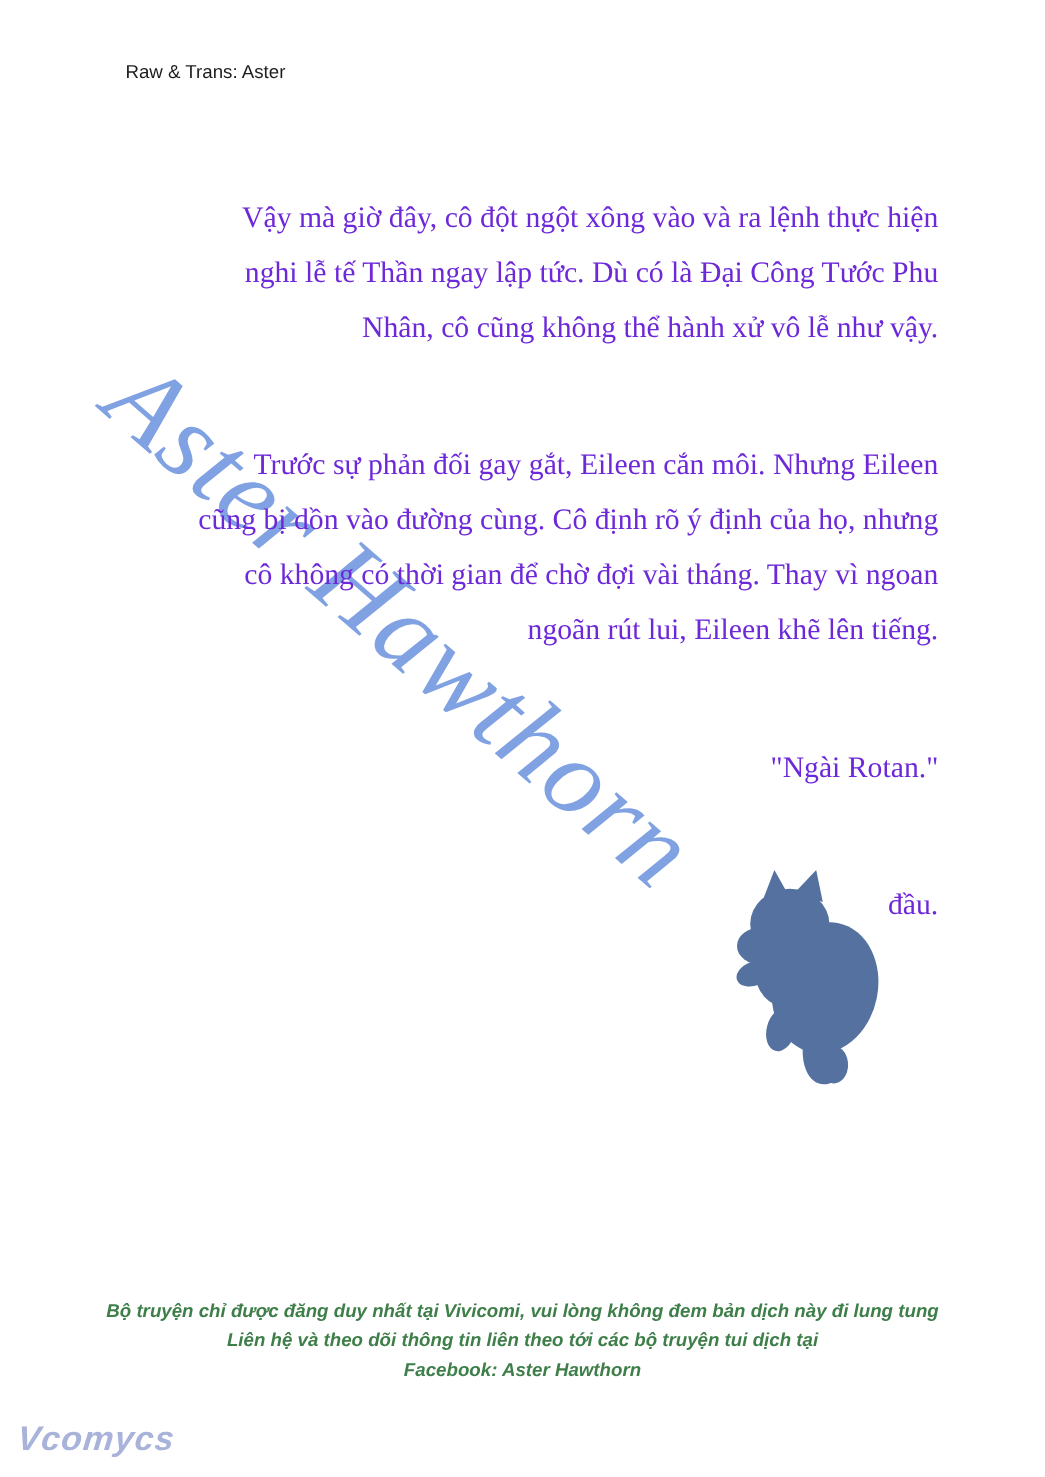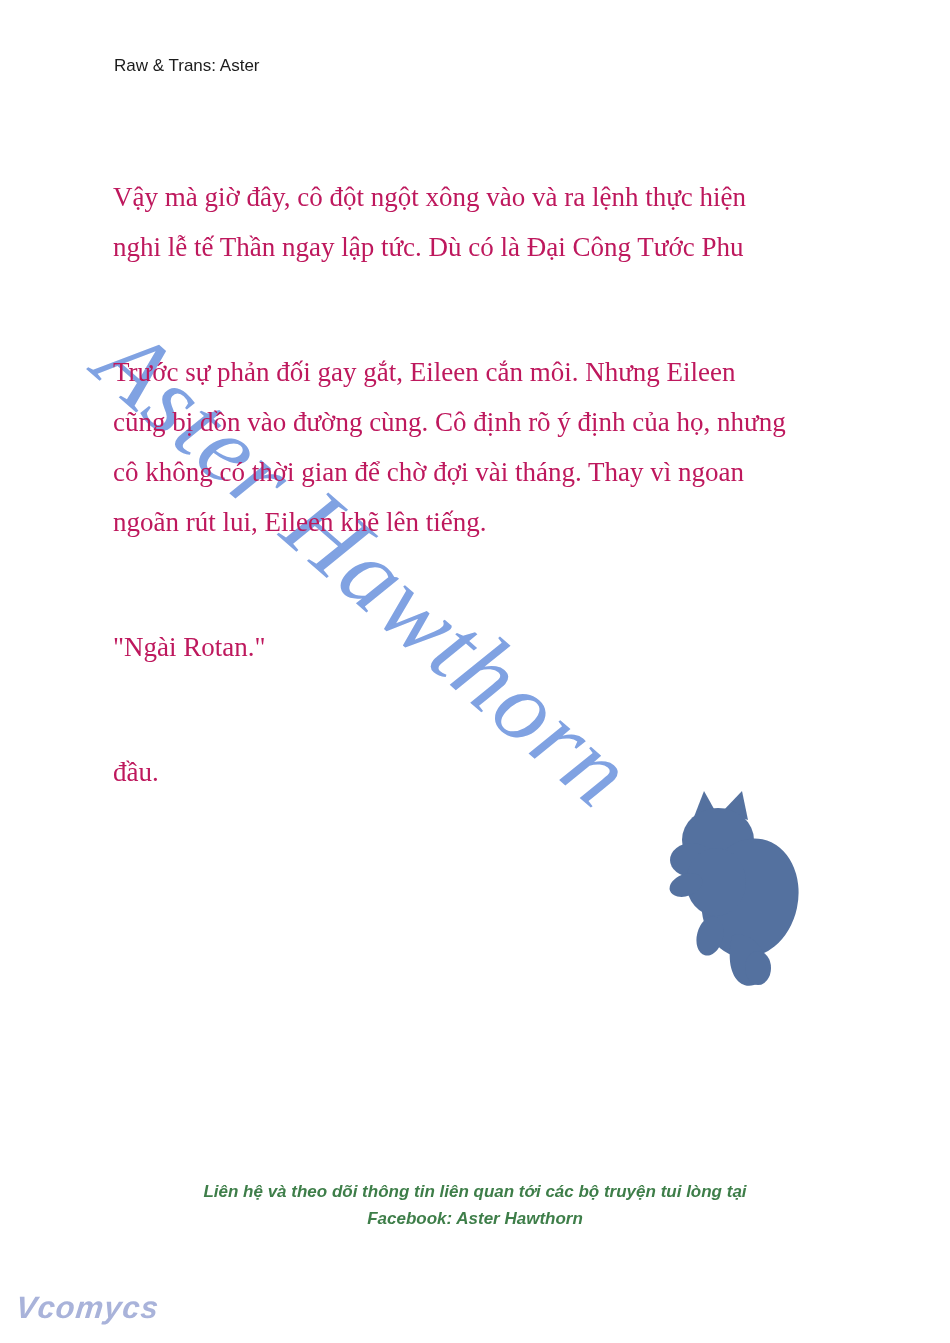--- a/index.html
+++ b/index.html
@@ -48,22 +48,23 @@
   .bodytext {
     position: absolute;
     left: 113px;
     top: 172px;
     width: 740px;
     z-index: 3;
   }
   .para {
     font-size: 27px;
     line-height: 50px;
-    color: #be185d;
+    color: #6d28d9;
     margin: 0 0 75px 0;
+    text-align: right;
   }
   .para .line { white-space: nowrap; }
   .footer {
     position: absolute;
     left: 0;
     top: 1178px;
     width: 950px;
     text-align: center;
     font-family: "Liberation Sans", "DejaVu Sans", sans-serif;
     font-style: italic;
@@ -120,37 +121,39 @@
       <ellipse cx="56" cy="150" rx="13" ry="20" transform="rotate(15 56 150)"></ellipse>
       <path d="M78,150 C70,185 84,204 100,199 C114,195 117,176 107,162 C99,151 86,145 78,150 Z"></path>
       <ellipse cx="104" cy="182" rx="13" ry="17"></ellipse>
     </g>
   </svg>
 
   <div class="bodytext">
     <div class="para">
         <div class="line">Vậy mà giờ đây, cô đột ngột xông vào và ra lệnh thực hiện</div>
         <div class="line">nghi lễ tế Thần ngay lập tức. Dù có là Đại Công Tước Phu</div>
+        <div class="line">Nhân, cô cũng không thể hành xử vô lễ như vậy.</div>
       </div>
     <div class="para">
         <div class="line">Trước sự phản đối gay gắt, Eileen cắn môi. Nhưng Eileen</div>
         <div class="line">cũng bị dồn vào đường cùng. Cô định rõ ý định của họ, nhưng</div>
         <div class="line">cô không có thời gian để chờ đợi vài tháng. Thay vì ngoan</div>
         <div class="line">ngoãn rút lui, Eileen khẽ lên tiếng.</div>
       </div>
     <div class="para">
         <div class="line">"Ngài Rotan."</div>
       </div>
     <div class="para">
         <div class="line">đầu.</div>
       </div>
   </div>
 
   <div class="footer">
-      <div class="line">Liên hệ và theo dõi thông tin liên quan tới các bộ truyện tui lòng tại</div>
+      <div class="line">Bộ truyện chỉ được đăng duy nhất tại Vivicomi, vui lòng không đem bản dịch này đi lung tung</div>
+      <div class="line">Liên hệ và theo dõi thông tin liên theo tới các bộ truyện tui dịch tại</div>
       <div class="line">Facebook: Aster Hawthorn</div>
     </div>
 
   <div class="vcomycs">Vcomycs</div>
 
   <div class="damconuong">damconuong</div>
 
 </div>
 
 </body></html>

